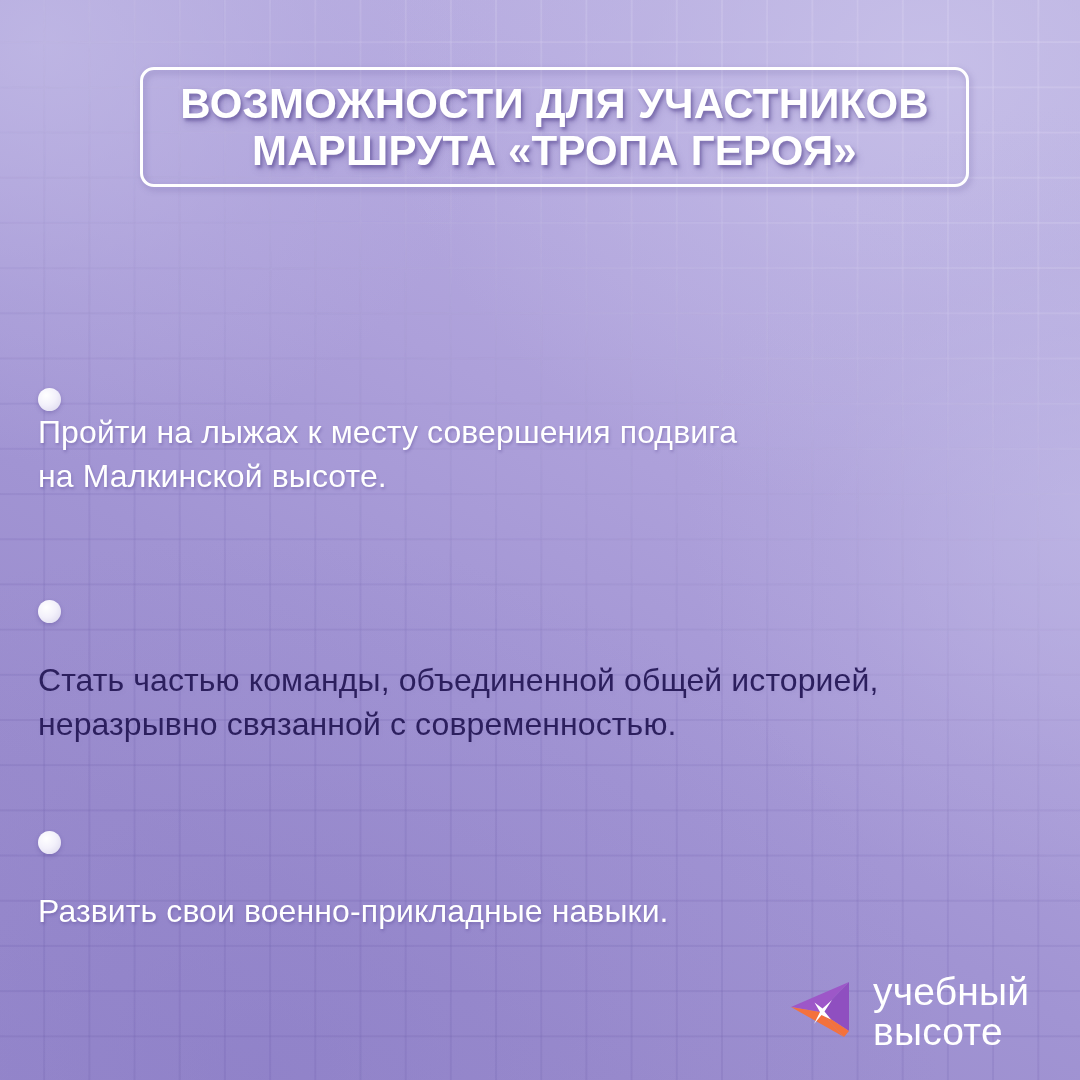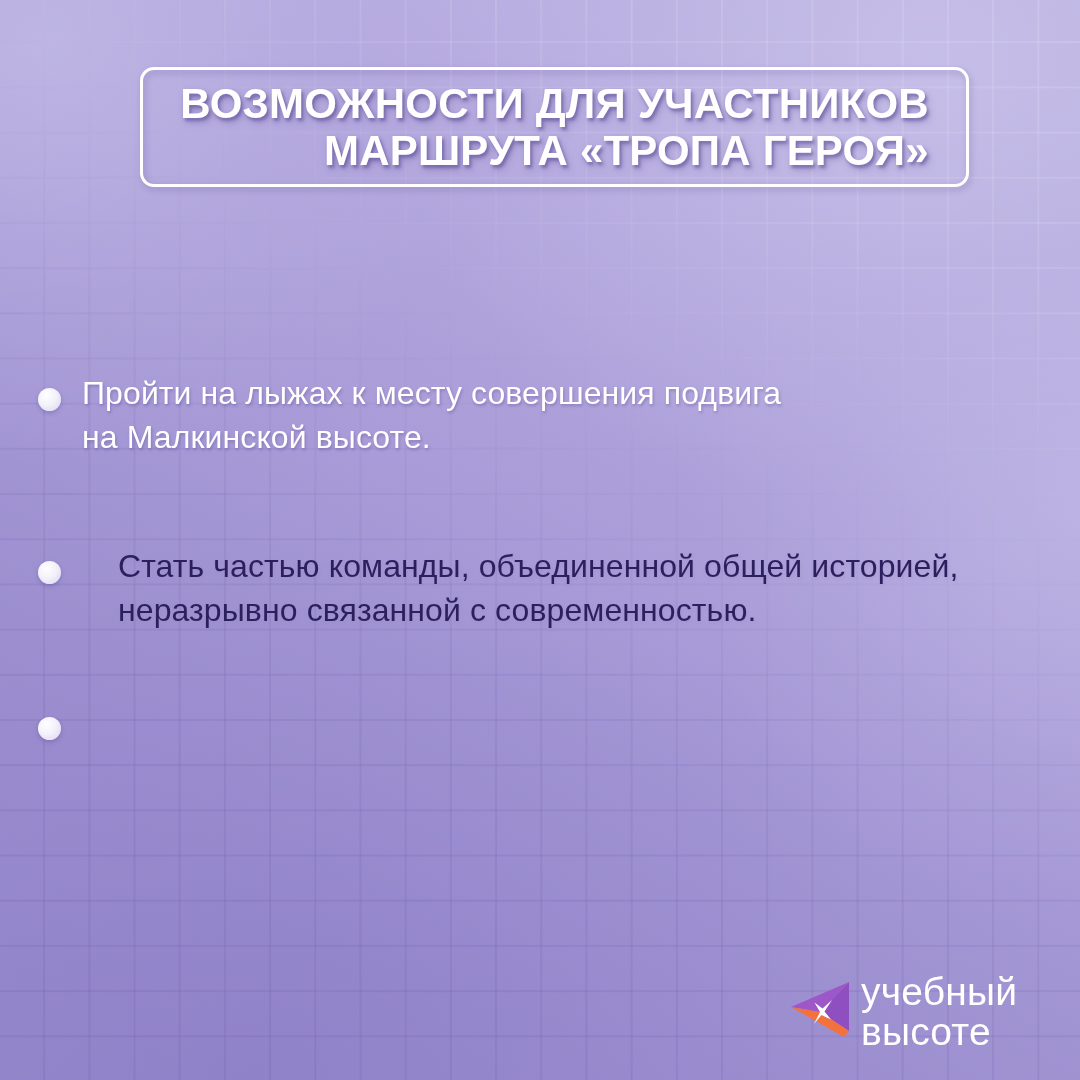--- a/index.html
+++ b/index.html
@@ -157,40 +157,41 @@
     filter: drop-shadow(2px 3px 3px rgba(70,52,130,0.30));
   }
 
   .title-text {
     color: #ffffff;
     font-family: "Liberation Sans", sans-serif;
     font-weight: bold;
     font-size: 42px;
     line-height: 1.12;
     letter-spacing: 0.2px;
-    text-align: right;
+    text-align: center;
     text-transform: uppercase;
     white-space: pre-line;
     text-shadow: 2px 3px 3px rgba(72,54,132,0.40);
     padding: 0 10px;
   }
 
   
   .bullets {
     position: absolute;
     left: 0;
     top: 372px;
     width: 1080px;
   }
 
   .bullet-row {
     position: relative;
     display: flex;
     align-items: flex-start;
     padding-left: 38px;
+    flex-direction: column;
   }
 
   .bullet-row + .bullet-row {
     margin-top: 0;
     gap: 36px;
   }
 
   .bullet-dot {
     flex: 0 0 auto;
     width: 23px;
@@ -221,21 +222,21 @@
   .bullet-row[data-variant="b1"] { margin-bottom: 86px; }
   .bullet-row[data-variant="b2"] { margin-bottom: 69px; }
 
   
   .logo {
     position: absolute;
     left: 787px;
     top: 972px;
     display: flex;
     align-items: center;
-    gap: 8px;
+    gap: 20px;
   }
 
   .logo-mark {
     width: 66px;
     height: 66px;
     flex: 0 0 auto;
     display: block;
   }
 
   .logo-wordmark {
@@ -282,20 +283,21 @@
       </div>
 
       <div class="bullet-row" data-variant="b2">
         <span class="bullet-dot"></span>
         <span class="bullet-text dark">Стать частью команды, объединенной общей историей,
 неразрывно связанной с современностью.</span>
       </div>
 
       <div class="bullet-row" data-variant="b3">
         <span class="bullet-dot"></span>
+        <span class="bullet-text">Развить свои военно-прикладные навыки.</span>
       </div>
 
     </div>
 
     <div class="logo">
 
       <svg class="logo-mark" viewBox="0 0 66 66">
 
         <path d="M62 3 L33 33 L4 28 Z" fill="#9d57c8"></path>
         <path d="M62 3 L33 33 L62 52 Z" fill="#8f4fc0"></path>

